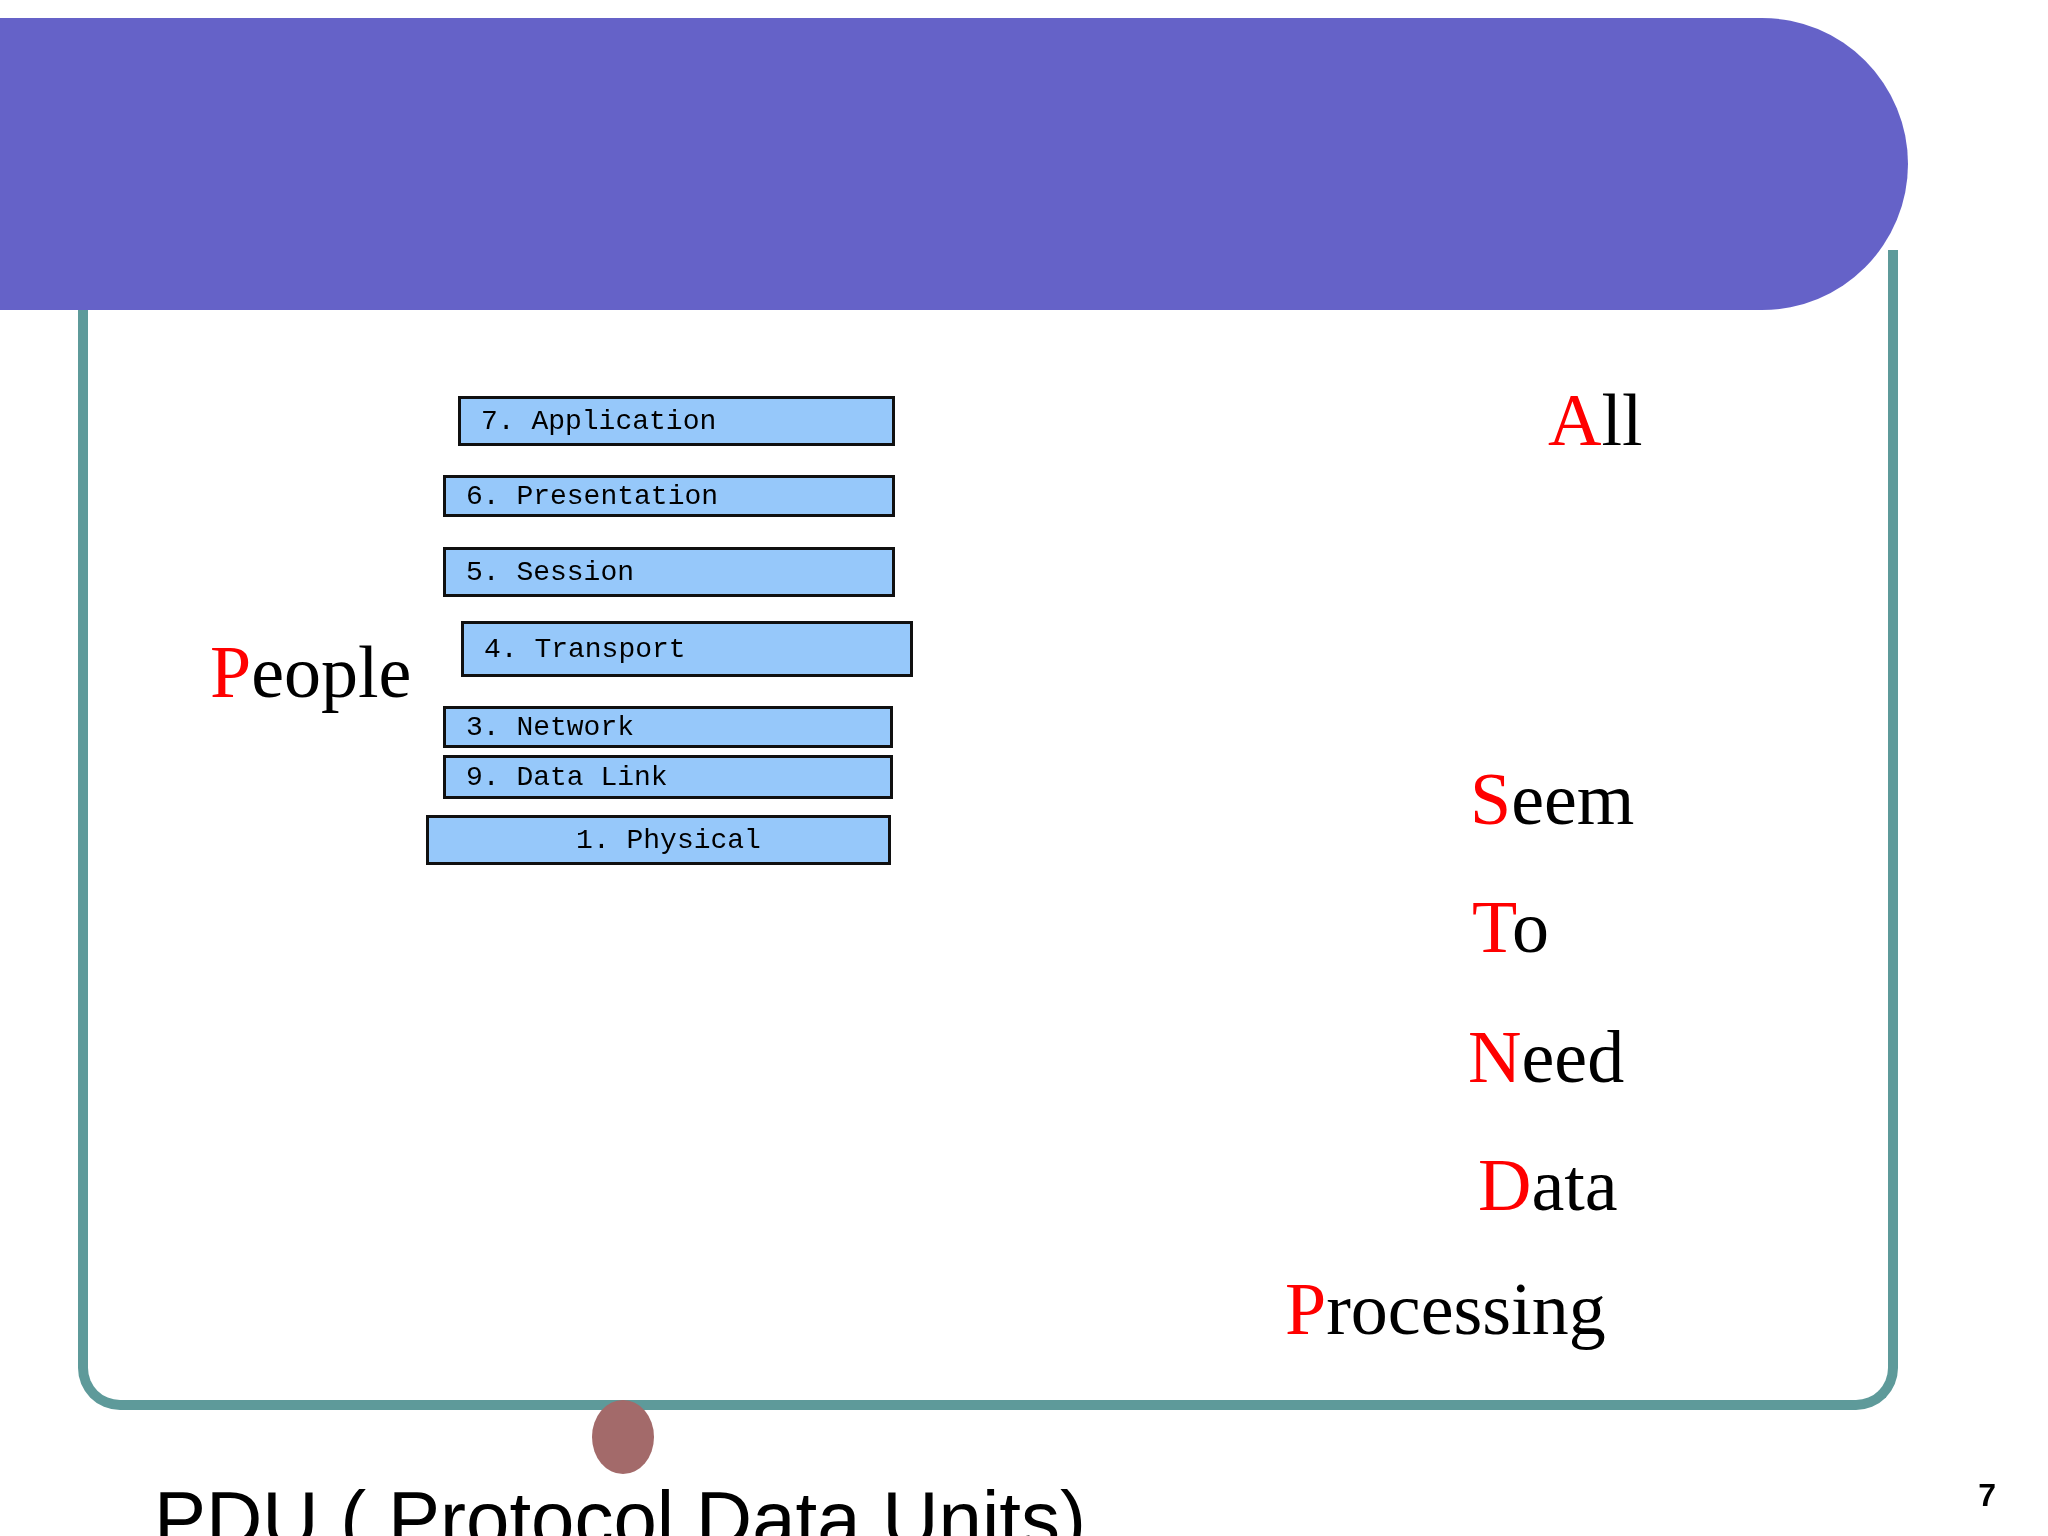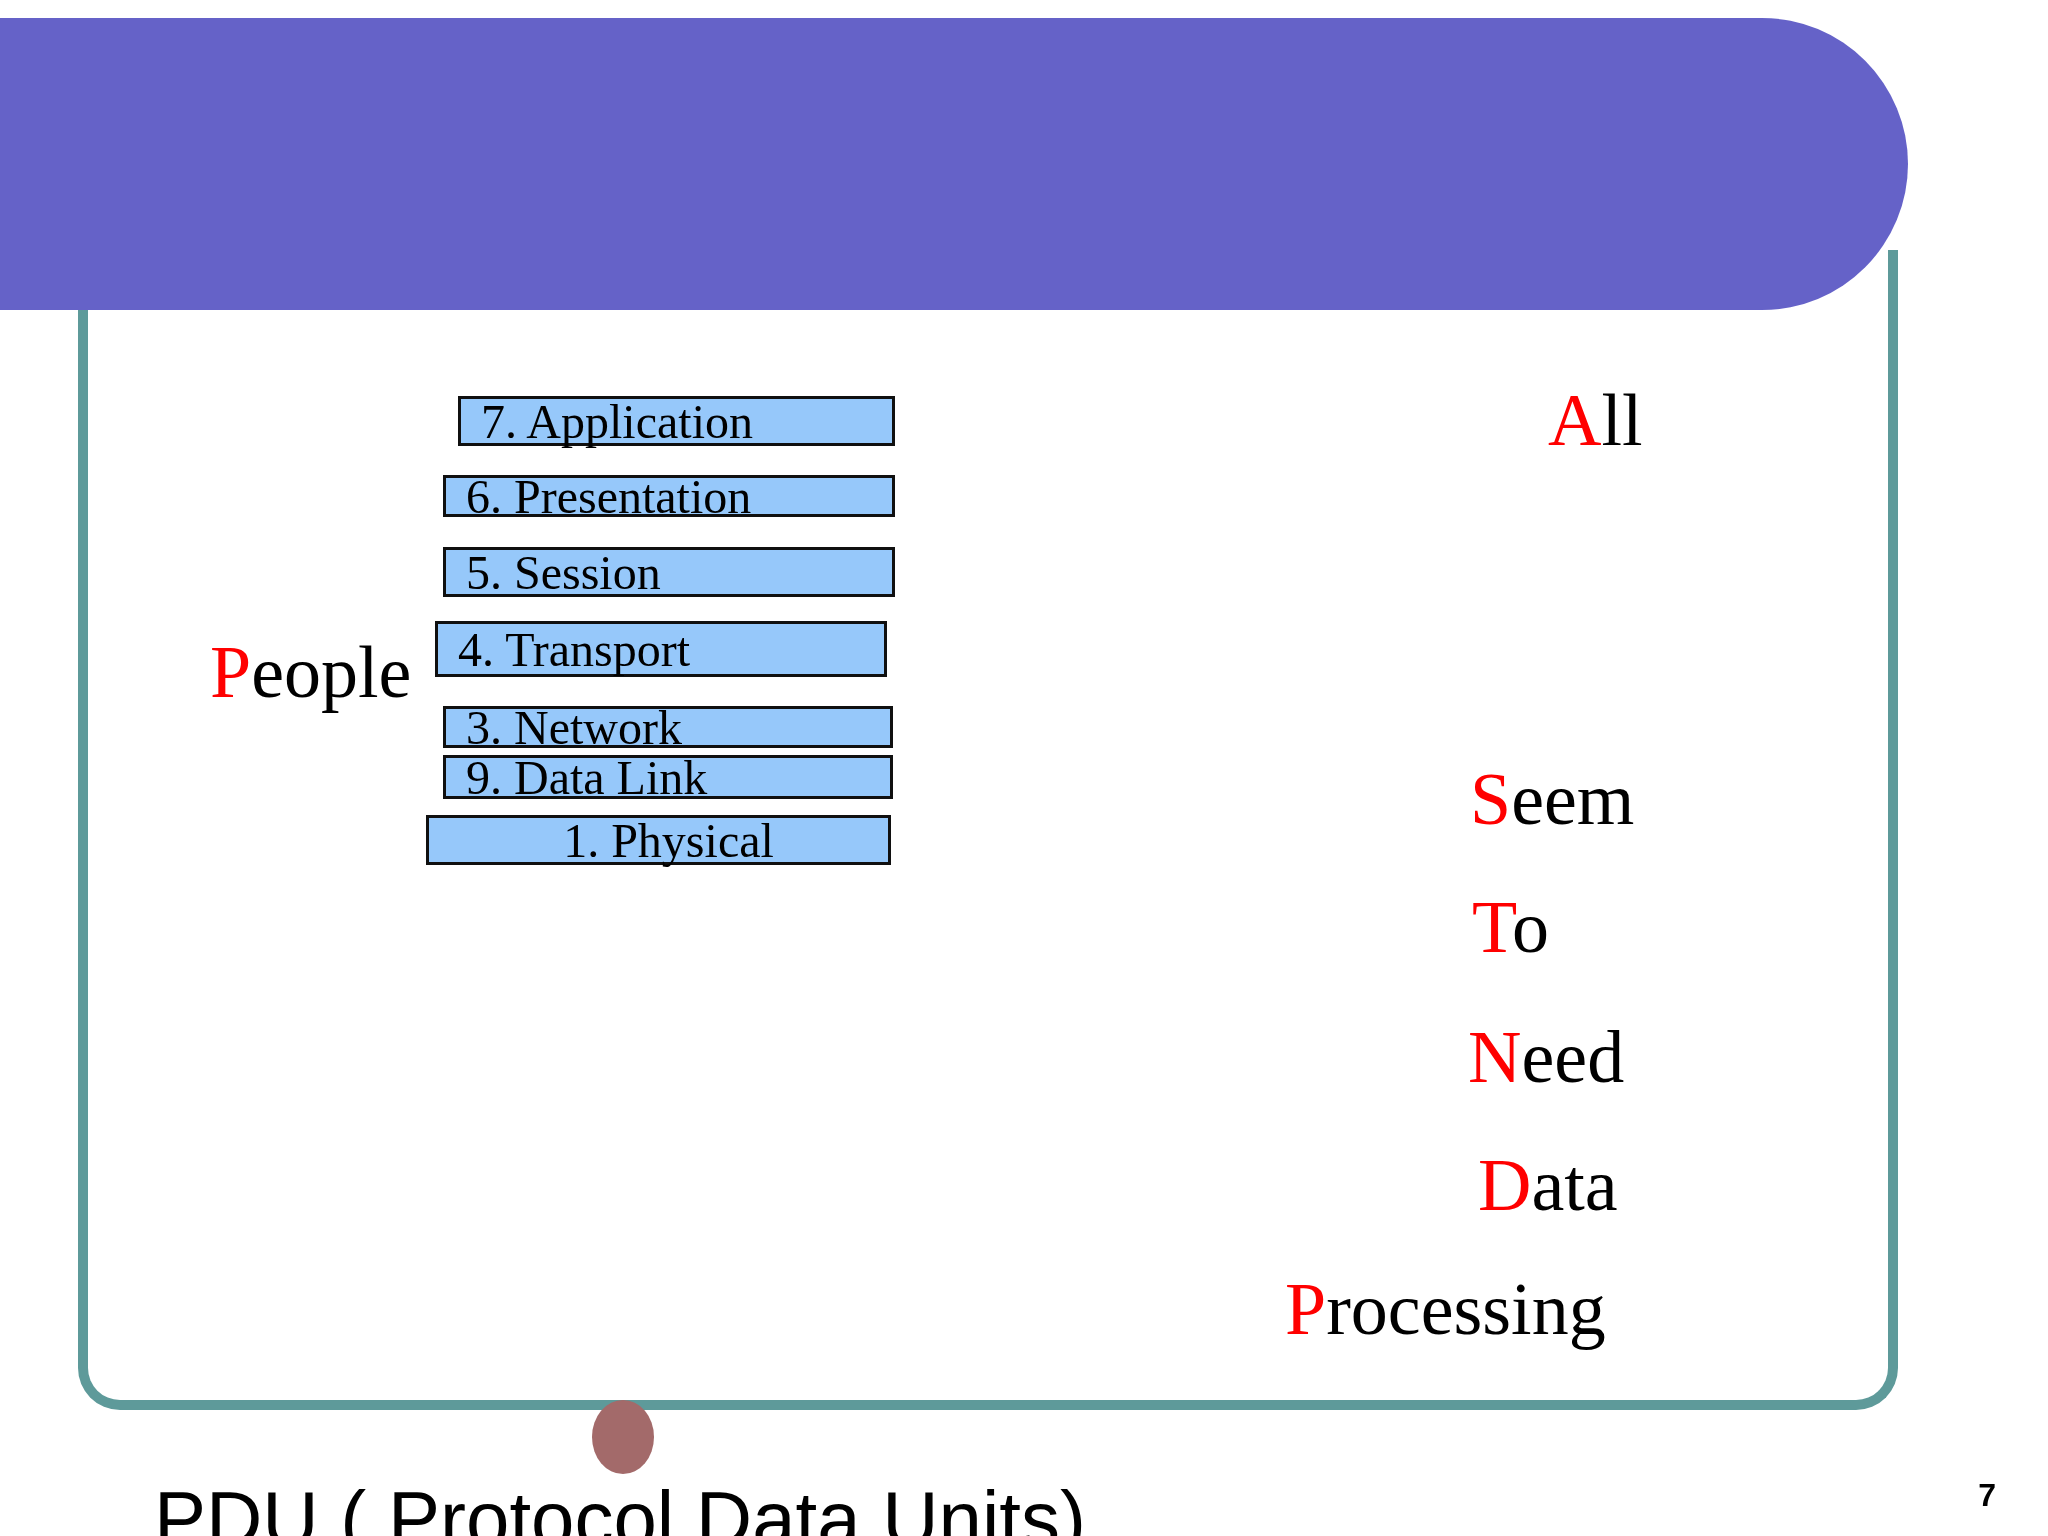--- a/index.html
+++ b/index.html
@@ -72,22 +72,22 @@
   .layer-box {
     position: absolute;
     background: #96C8FA;
     border: 3px solid #101010;
     box-sizing: border-box;
     z-index: 12;
     display: flex;
     align-items: center;
   }
   .layer-label {
-    font-family: Liberation Serif, serif;
-    font-size: 48px;
+    font-family: Liberation Mono, monospace;
+    font-size: 28px;
     color: #000000;
     padding-left: 20px;
     white-space: nowrap;
   }
 
   
   .mnemonic {
     position: absolute;
     font-family: Liberation Serif, serif;
     font-size: 74px;
@@ -153,21 +153,21 @@
   <div id="layer-stack">
       <div class="layer-box" style="left: 458px; top: 396px; width: 437px; height: 50px;">
         <span class="layer-label">7. Application</span>
       </div>
       <div class="layer-box" style="left: 443px; top: 475px; width: 452px; height: 42px;">
         <span class="layer-label">6. Presentation</span>
       </div>
       <div class="layer-box" style="left: 443px; top: 547px; width: 452px; height: 50px;">
         <span class="layer-label">5. Session</span>
       </div>
-      <div class="layer-box" style="left: 435px; top: 621px; width: 452px; height: 56px;">
+      <div class="layer-box" style="left: 461px; top: 621px; width: 452px; height: 56px;">
         <span class="layer-label">4. Transport</span>
       </div>
       <div class="layer-box" style="left: 443px; top: 706px; width: 450px; height: 42px;">
         <span class="layer-label">3. Network</span>
       </div>
       <div class="layer-box" style="left: 443px; top: 755px; width: 450px; height: 44px;">
         <span class="layer-label">9. Data Link</span>
       </div>
       <div class="layer-box" style="left: 426px; top: 815px; width: 465px; height: 50px; justify-content: center;">
         <span class="layer-label">1. Physical</span>

